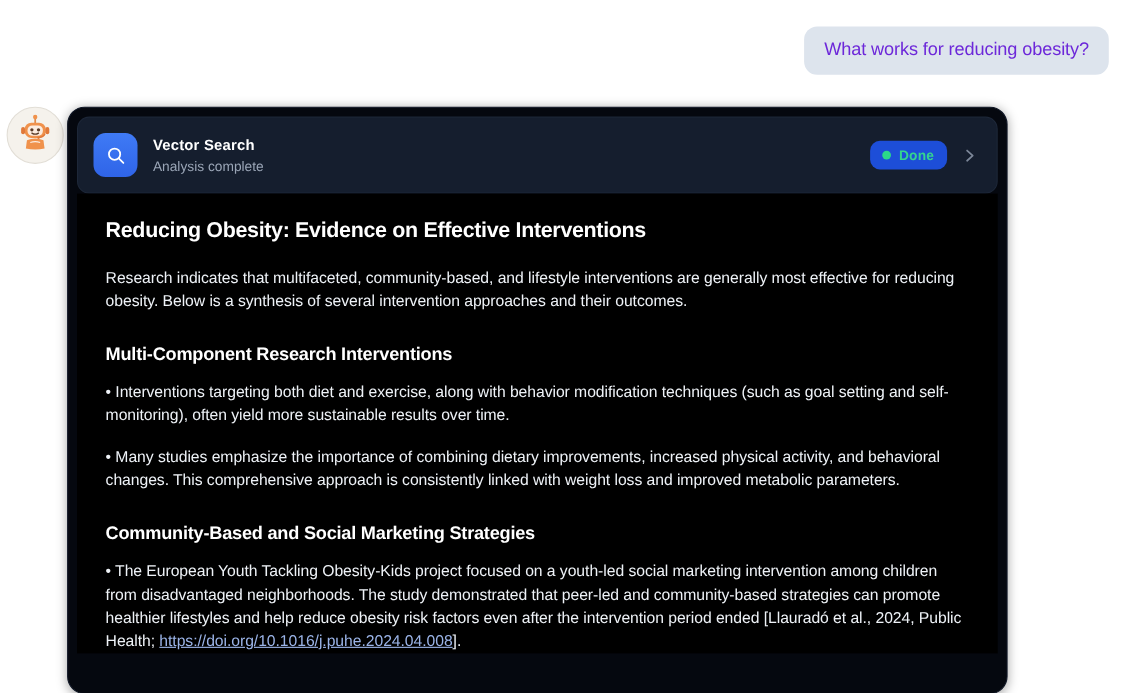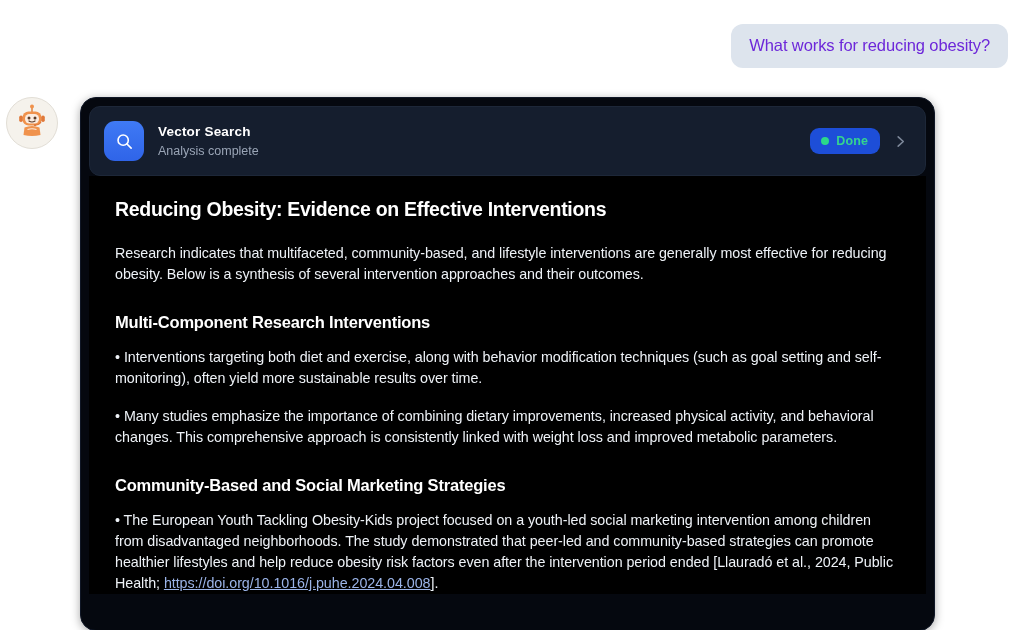--- a/index.html
+++ b/index.html
@@ -50,21 +50,21 @@
     display: flex;
     align-items: center;
     justify-content: center;
     margin-left: 2px;
     margin-top: 0px;
     box-sizing: border-box;
   }
 
   
   .tool-card {
-    margin-left: 22px;
+    margin-left: 3px;
     width: 855px;
     min-height: 534px;
     background: #05080f;
     border-radius: 16px;
     border: 1px solid #101726;
     box-shadow: 0 2px 10px rgba(0,0,0,0.35);
     box-sizing: border-box;
     padding: 8px;
     overflow: hidden;
   }

